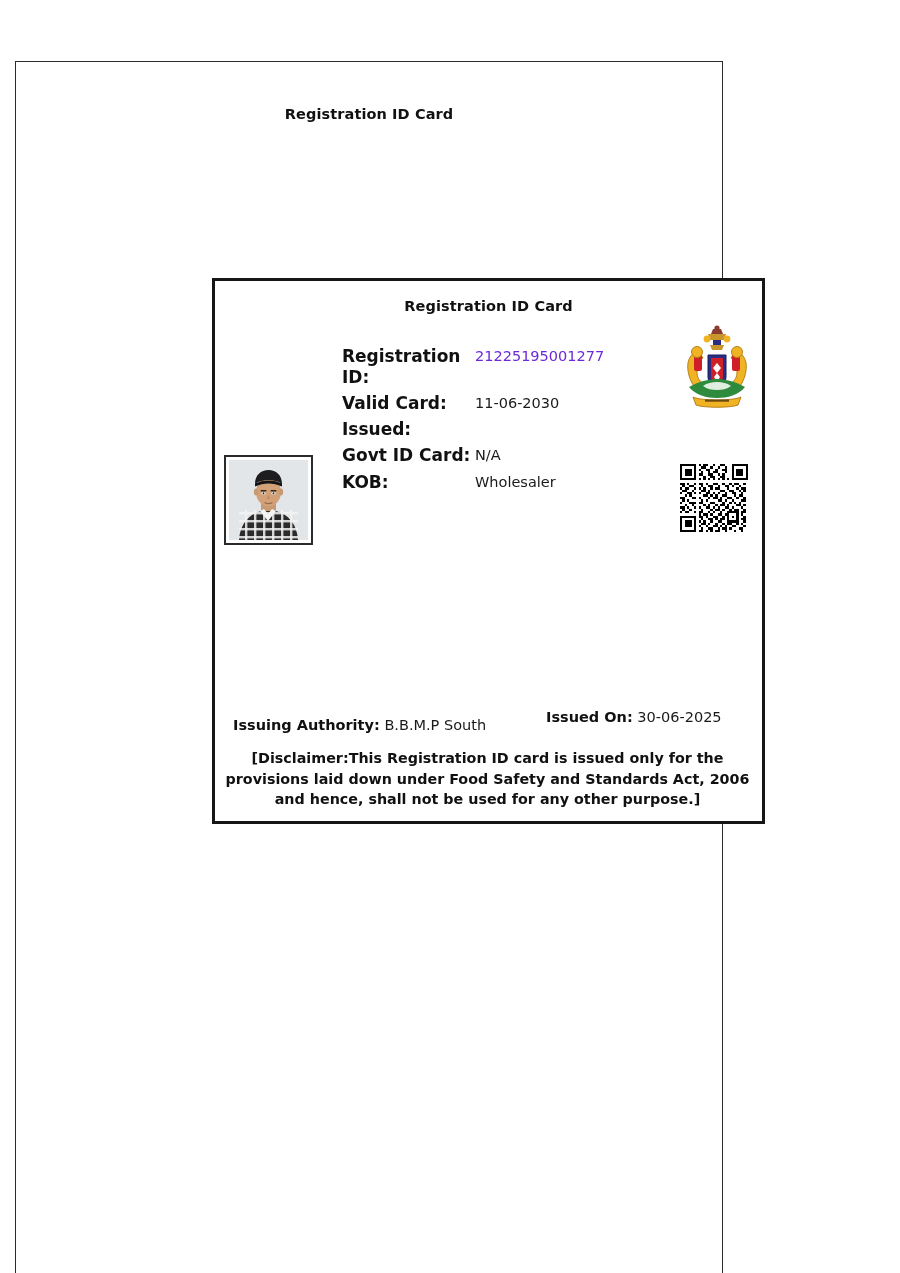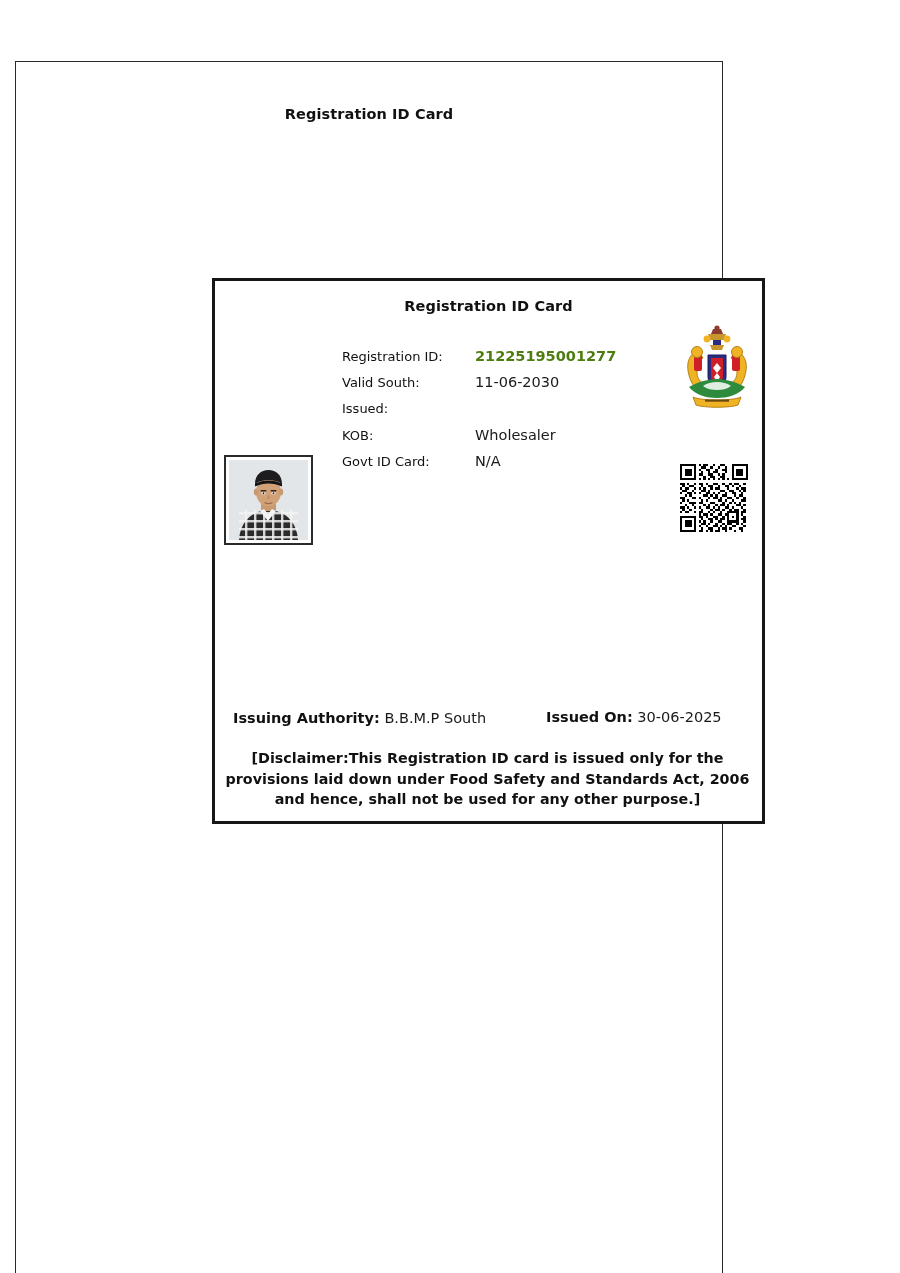--- a/index.html
+++ b/index.html
@@ -129,50 +129,50 @@
     width: 330px;
   }
   .detail-row {
     display: flex;
     align-items: flex-start;
     margin-bottom: 5px;
   }
   .detail-label {
     width: 133px;
     flex: 0 0 133px;
-    font-size: 13px;
-    font-weight: normal;
+    font-size: 17px;
+    font-weight: bold;
     color: #111;
     line-height: 21px;
   }
   .detail-value {
     font-size: 14.5px;
     font-weight: normal;
     color: #1a1a1a;
     line-height: 20.5px;
     white-space: pre-line;
   }
-  .detail-value.bold { font-weight: bold; color: #4d7c0f; }
+  .detail-value.bold { font-weight: normal; color: #6d28d9; }
 
   
   .row-kob { margin-top: 6px; }
 
   
   .issuing-line {
     position: absolute;
     left: 0;
     top: 424px;
     width: 100%;
     font-size: 14.5px;
     color: #1a1a1a;
   }
   .issuing-authority {
     position: absolute;
     left: 18px;
-    top: 5px;
+    top: 12px;
     white-space: nowrap;
   }
   .issued-on {
     position: absolute;
     left: 331px;
     top: 4px;
     white-space: nowrap;
   }
   .issuing-line b { font-weight: bold; color: #111; }
 
@@ -512,37 +512,37 @@
     </div>
 
     <div class="details">
 
       <div class="detail-row">
         <div class="detail-label">Registration ID:</div>
         <div class="detail-value bold">21225195001277</div>
       </div>
 
       <div class="detail-row">
-        <div class="detail-label">Valid South:</div>
+        <div class="detail-label">Valid Card:</div>
         <div class="detail-value">11-06-2030</div>
       </div>
 
 
       <div class="detail-row">
         <div class="detail-label">Issued:</div>
+      </div>
+
+      <div class="detail-row">
+        <div class="detail-label">Govt ID Card:</div>
+        <div class="detail-value">N/A</div>
       </div>
 
       <div class="detail-row row-kob">
         <div class="detail-label">KOB:</div>
         <div class="detail-value">Wholesaler</div>
-      </div>
-
-      <div class="detail-row">
-        <div class="detail-label">Govt ID Card:</div>
-        <div class="detail-value">N/A</div>
       </div>
 
     </div>
 
     <div class="issuing-line">
       <div class="issuing-authority">
         <b>Issuing Authority:</b>
         <span>B.B.M.P South</span>
       </div>
       <div class="issued-on">

